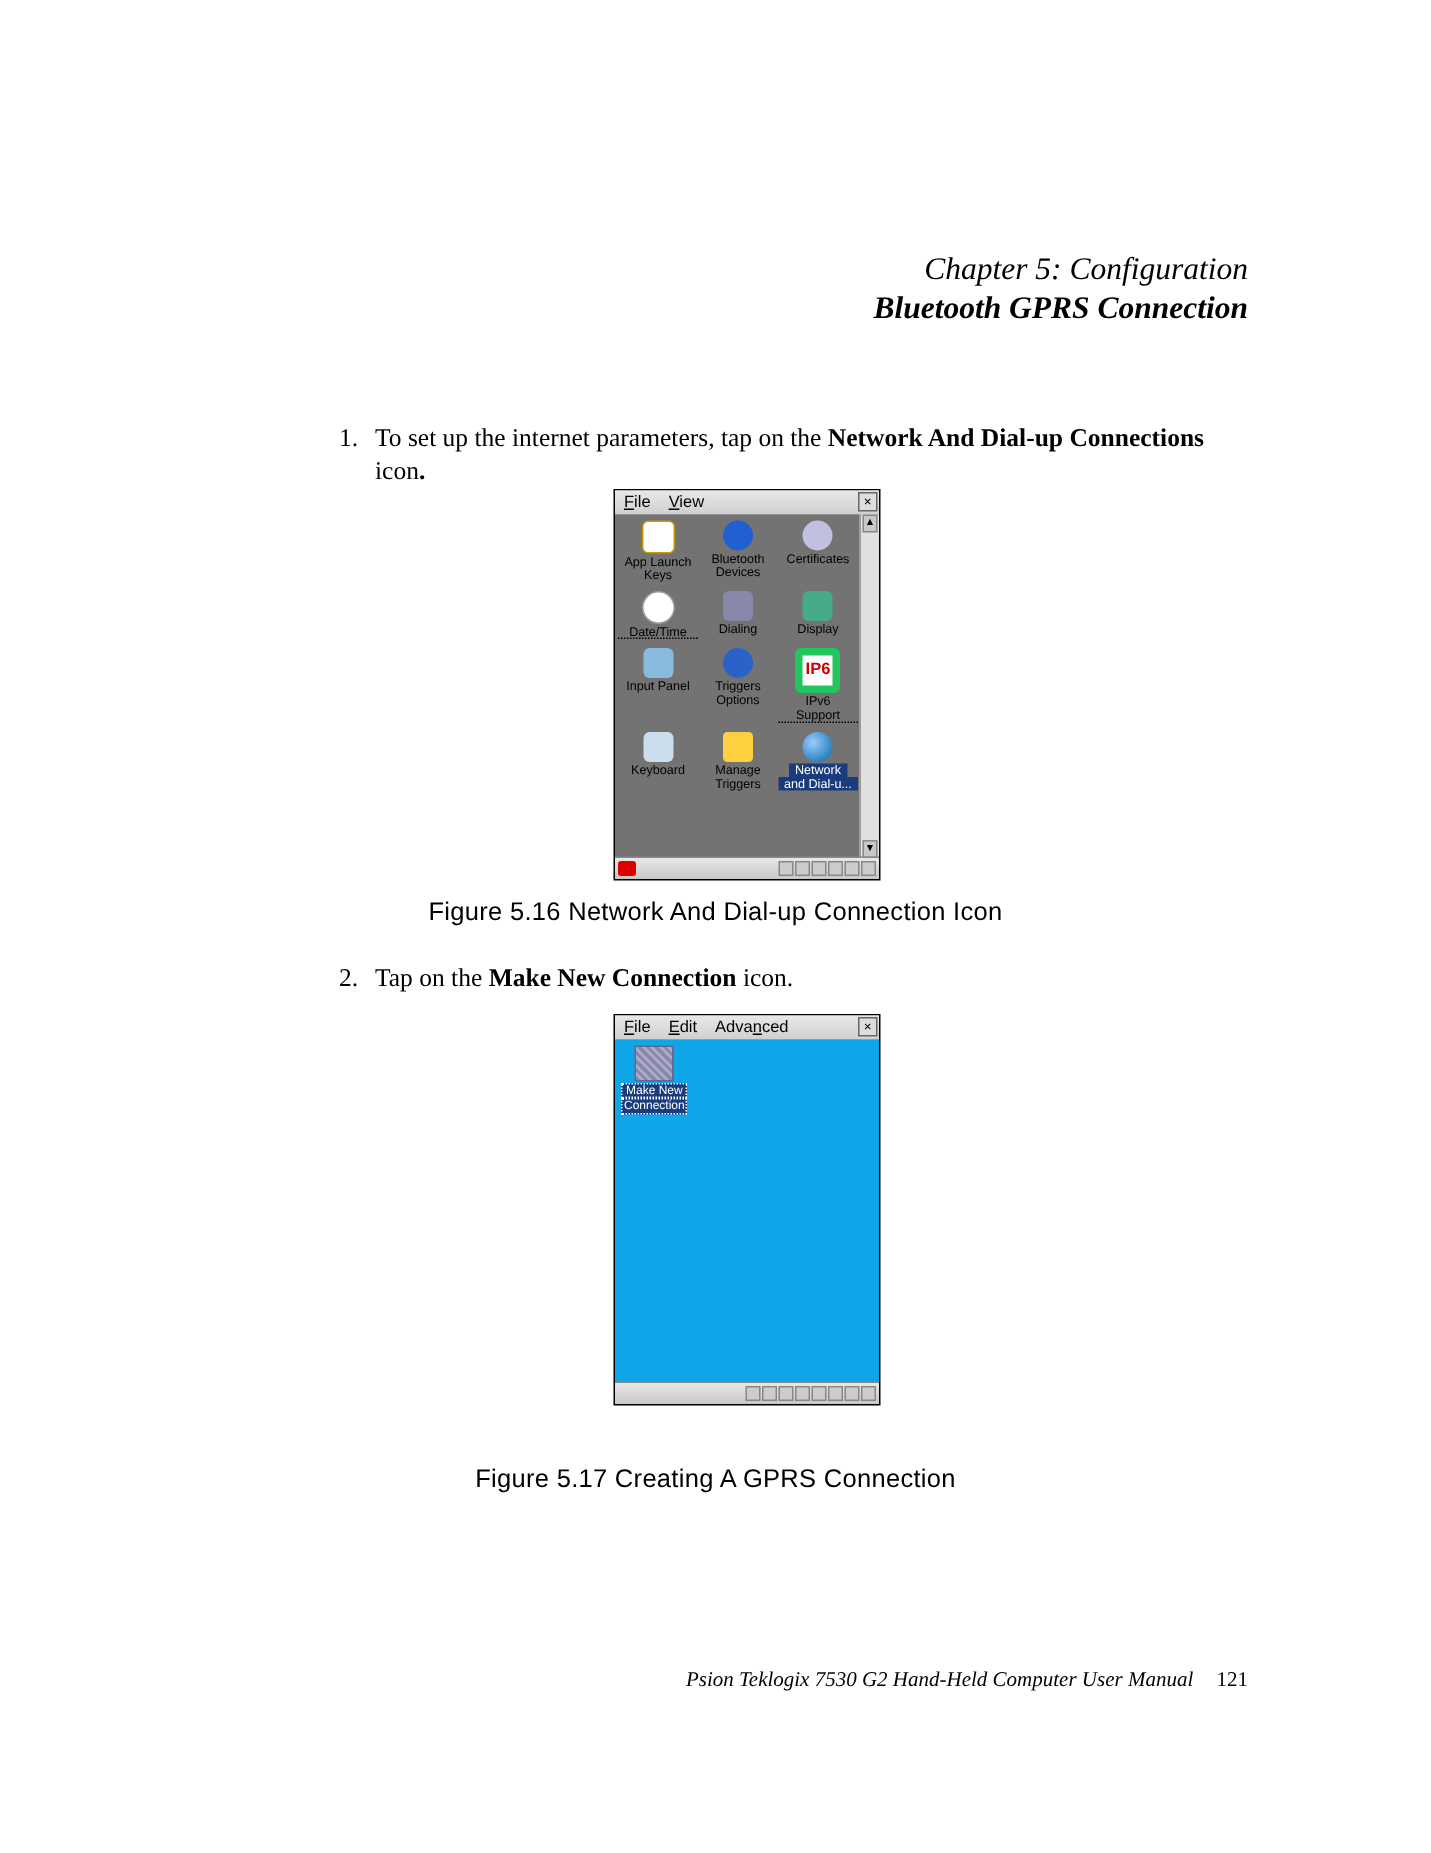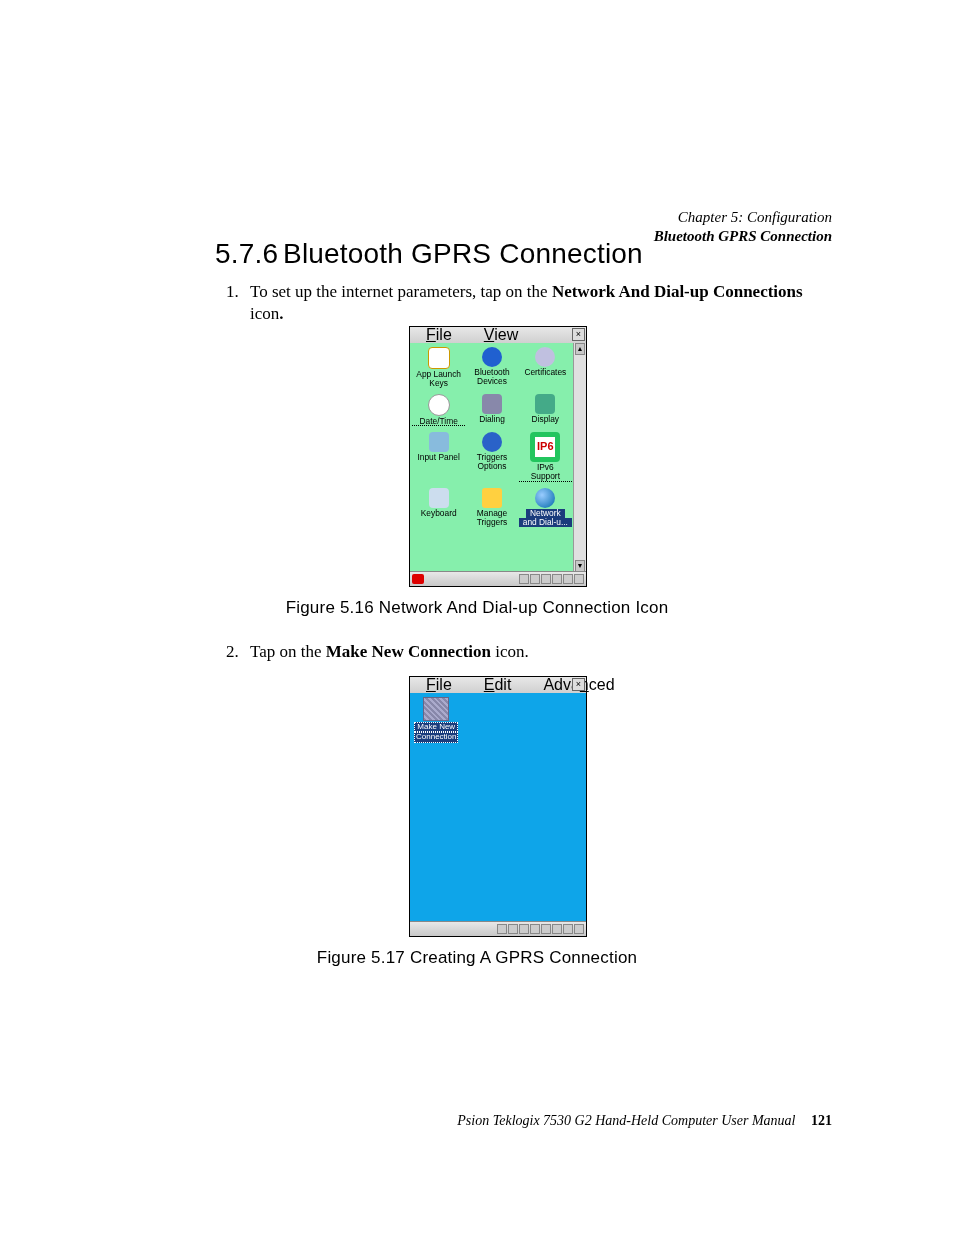--- a/index.html
+++ b/index.html
@@ -18,23 +18,22 @@
     width: 954px;
     height: 1235px;
     box-sizing: border-box;
   }
   .header {
     position: absolute;
     top: 166px;
     right: 122px;
     text-align: right;
     font-style: italic;
-    font-size: 15px;
+    font-size: 21px;
     line-height: 1.25;
-    margin-top: 42px;
   }
   .header .line2 { font-weight: bold; }
   .section-heading {
     position: absolute;
     top: 238px;
     left: 215px;
     font-family: "Arial Narrow", "Helvetica Narrow", Arial, sans-serif;
     font-size: 28px;
     font-weight: 400;
     letter-spacing: 0.2px;
@@ -74,40 +73,40 @@
   }
   .menubar {
     height: 16px;
     background: linear-gradient(#e8e8e8,#d0d0d0);
     border-bottom: 1px solid #888;
     display: flex;
     align-items: center;
     position: relative;
   }
   .menubar .mitem {
-    padding: 1px 16px;
-    font-size: 16px;
+    padding: 1px 6px;
+    font-size: 11px;
   }
   .menubar .mitem u { text-decoration: underline; }
   .menubar .close {
     position: absolute;
     right: 1px; top: 1px;
     width: 13px; height: 13px;
     border: 1px solid #666;
     background: #ddd;
     font-size: 9px;
     line-height: 11px;
     text-align: center;
     box-sizing: border-box;
   }
   .client1 {
     position: absolute;
     top: 16px; bottom: 14px;
     left: 0; right: 12px;
-    background: #86efac;
+    background: #737373;
     overflow: hidden;
   }
   .vscroll {
     position: absolute;
     top: 16px; bottom: 14px; right: 0;
     width: 12px;
     background: #e0e0e0;
     border-left: 1px solid #999;
   }
   .vscroll .btn {
@@ -193,21 +192,21 @@
   
   .figcap {
     position: absolute;
     width: 100%;
     text-align: center;
     font-family: "Arial Narrow", "Helvetica Narrow", Arial, sans-serif;
     font-size: 17px;
     letter-spacing: 0.2px;
   }
   .figcap1 { top: 598px; left: 0; }
-  .figcap2 { top: 948px; left: 0; }
+  .figcap2 { top: 976px; left: 0; }
 
   
   .shot2 {
     position: absolute;
     top: 676px;
     left: 409px;
     width: 178px;
     height: 261px;
     border: 1px solid #000;
     background: #fff;
@@ -257,37 +256,34 @@
   
   .footer {
     position: absolute;
     bottom: 106px;
     right: 122px;
     font-style: italic;
     font-size: 14px;
   }
   .footer .pg {
     font-style: normal;
-    font-weight: bold;
+    font-weight: normal;
     margin-left: 12px;
   }
 </style>
 </head>
 <body>
 
 <div class="page">
 
   <div class="header">
     <div>Chapter  5:  Configuration</div>
     <div class="line2">Bluetooth GPRS Connection</div>
   </div>
 
-  <div class="section-heading">
-    <span class="num">5.7.6</span><span>Bluetooth GPRS Connection</span>
-  </div>
 
   <div class="step-list step1">
     <span class="list-num">1.</span>
     <span>To set up the internet parameters, tap on the </span><span class="bold">Network And Dial-up Connections</span><span> icon</span><span class="bold">.</span>
   </div>
 
   <div class="shot1">
     <div class="menubar">
       <span class="mitem"><u>F</u><span>ile</span></span>
       <span class="mitem"><u>V</u><span>iew</span></span>

